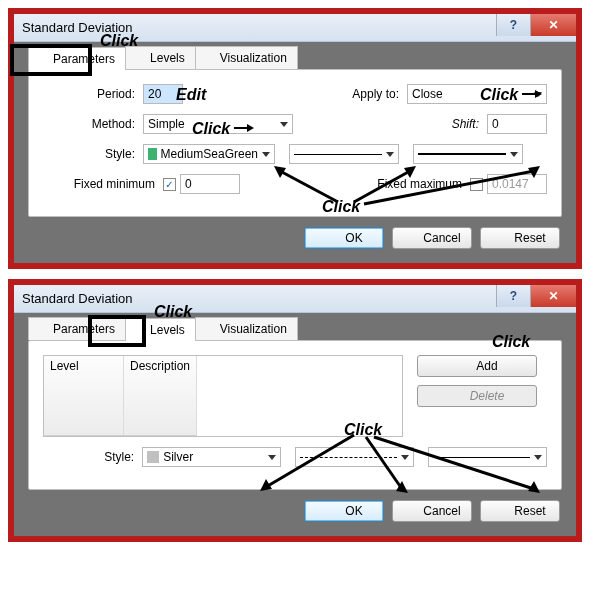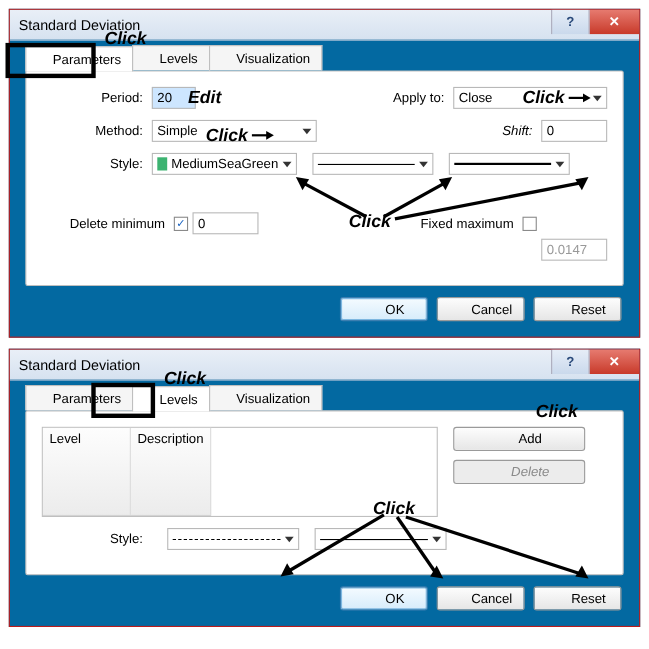--- a/index.html
+++ b/index.html
@@ -6,22 +6,22 @@
   body {
     margin: 0;
     padding: 8px;
     font-family: "Segoe UI", Tahoma, sans-serif;
     font-size: 12px;
     background: #fff;
     color: #000;
     width: 590px;
   }
   .dialog {
-    border: 1px solid #b91c1c;
-    background: #0369a1;
+    border: 6px solid #b91c1c;
+    background: #737373;
     margin-bottom: 10px;
     position: relative;
   }
   .titlebar {
     height: 28px;
     background: linear-gradient(#e9eff7, #d6e2f0);
     border-bottom: 1px solid #b6c6da;
     display: flex;
     align-items: center;
     padding-left: 8px;
@@ -282,27 +282,27 @@
         <div class="sel" style="width:110px;">
             <span class="line-sample thin"></span>
           </div>
         <div style="width:14px;"></div>
         <div class="sel" style="width:110px;">
             <span class="line-sample thick"></span>
           </div>
       </div>
 
       <div class="row">
-        <div class="lbl" style="width:120px;">Delete minimum</div>
+        <div class="lbl" style="width:120px;">Fixed minimum</div>
         <span class="chk">✓</span>
         <input type="text" style="width: 60px;" value="0">
         <div style="flex:1"></div>
         <div class="lbl" style="width:100px;">Fixed maximum</div>
         <span class="chk"></span>
-        <input type="text" style="width: 60px; color: rgb(153, 153, 153); margin-top: 48px;" value="0.0147">
+        <input type="text" style="width: 60px; color: rgb(153, 153, 153);" value="0.0147">
       </div>
     </div>
     <div class="footer">
       <div class="btn default">OK</div>
       <div class="btn">Cancel</div>
       <div class="btn">Reset</div>
     </div>
 
     <div class="ann-box" style="left:-4px; top:-2px; width:82px; height:32px;"></div>
     <div class="ann-txt" style="left:86px; top:-14px;">Click</div>
@@ -347,20 +347,24 @@
           <div class="grid-body"></div>
         </div>
         <div style="width:14px;"></div>
         <div style="display:flex; flex-direction:column; gap:8px; width:120px;">
           <div class="btn" style="width:120px;">Add</div>
           <div class="btn disabled" style="width:120px;font-style:italic;">Delete</div>
         </div>
       </div>
       <div class="row" style="margin-top:4px;">
         <div class="lbl w100">Style:</div>
+        <div class="sel" style="width:140px;">
+          <span class="swatch" style="background:#c0c0c0;"></span>
+          <span>Silver</span>
+        </div>
         <div style="width:14px;"></div>
         <div class="sel" style="width:120px;">
             <span class="line-sample dashed thin"></span>
           </div>
         <div style="width:14px;"></div>
         <div class="sel" style="width:120px;">
             <span class="line-sample thin"></span>
           </div>
       </div>
     </div>

